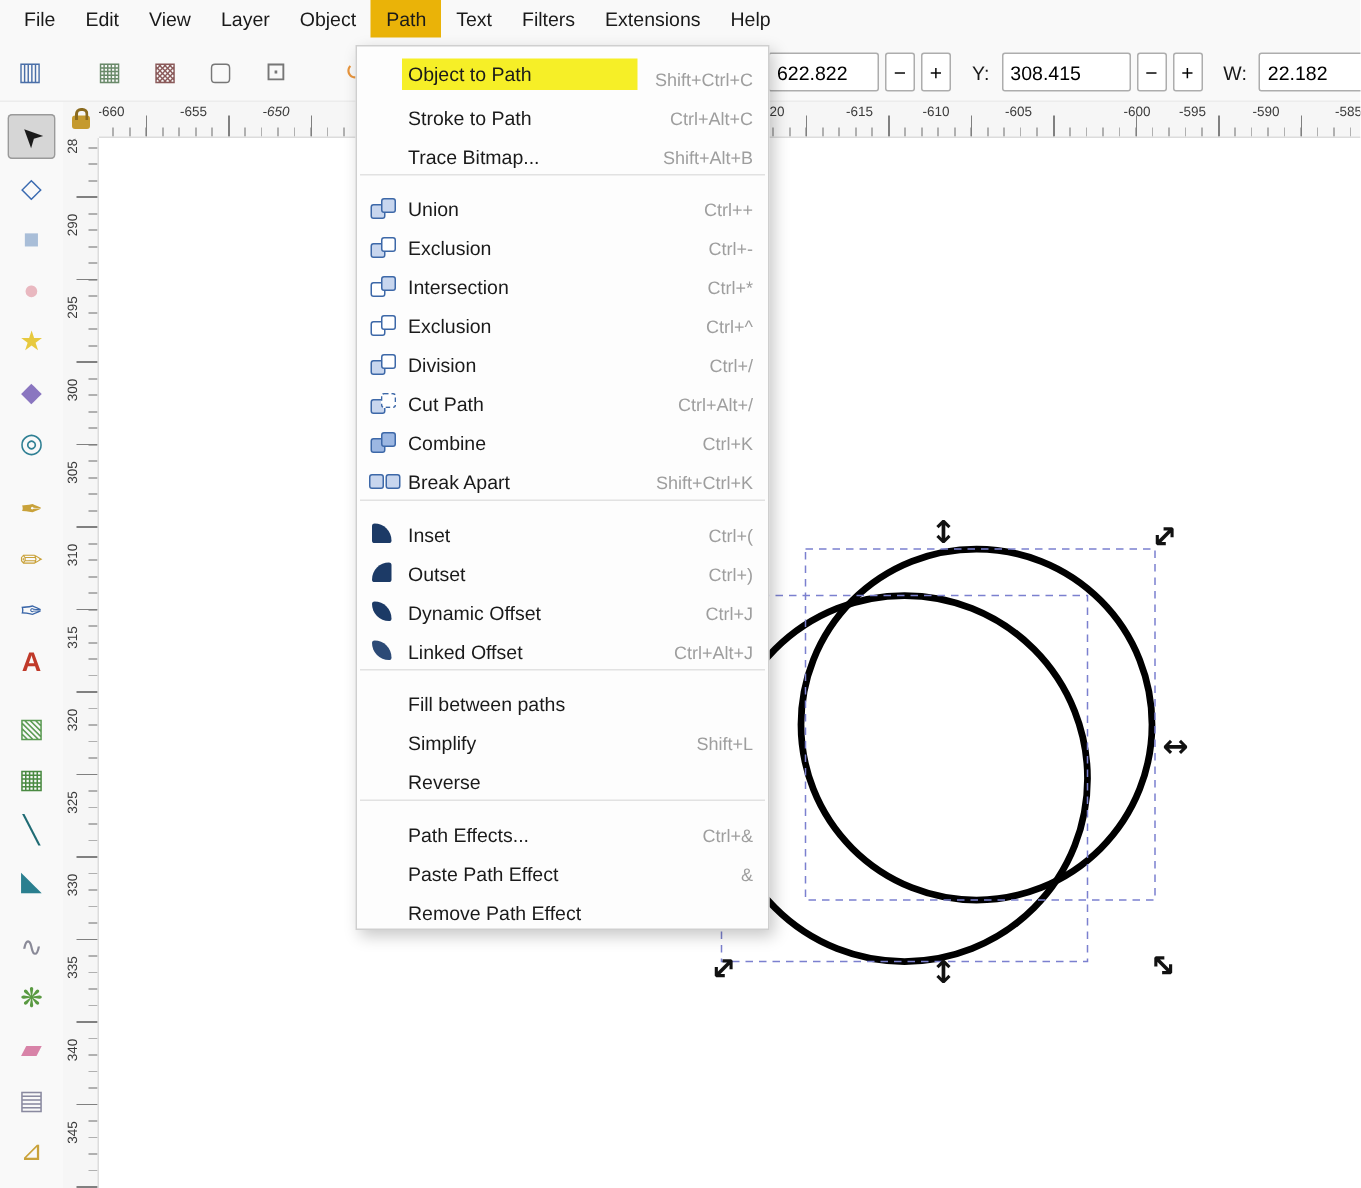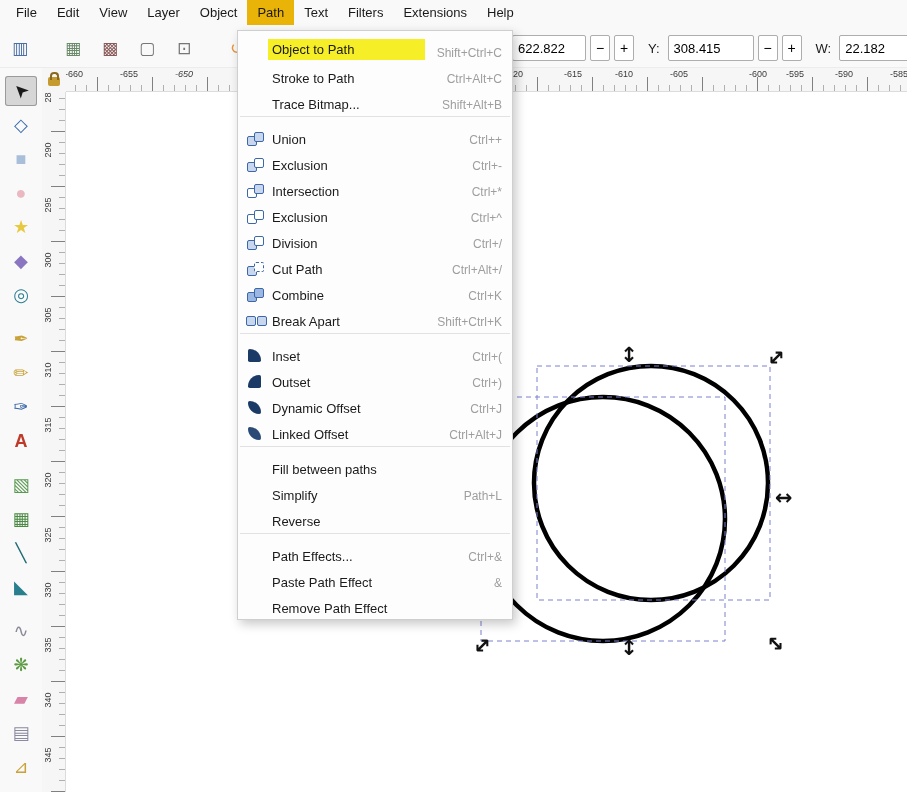--- a/index.html
+++ b/index.html
@@ -321,21 +321,21 @@
     </div>
     <div class="menu-sep"></div>
     <div class="menu-item">
       <span class="menu-icon"></span>
       <span class="menu-label">Fill between paths</span>
       <span class="menu-shortcut"></span>
     </div>
     <div class="menu-item">
       <span class="menu-icon"></span>
       <span class="menu-label">Simplify</span>
-      <span class="menu-shortcut">Path+L</span>
+      <span class="menu-shortcut">Shift+L</span>
     </div>
     <div class="menu-item">
       <span class="menu-icon"></span>
       <span class="menu-label">Reverse</span>
       <span class="menu-shortcut"></span>
     </div>
     <div class="menu-sep"></div>
     <div class="menu-item">
       <span class="menu-icon"></span>
       <span class="menu-label">Path Effects...</span>

